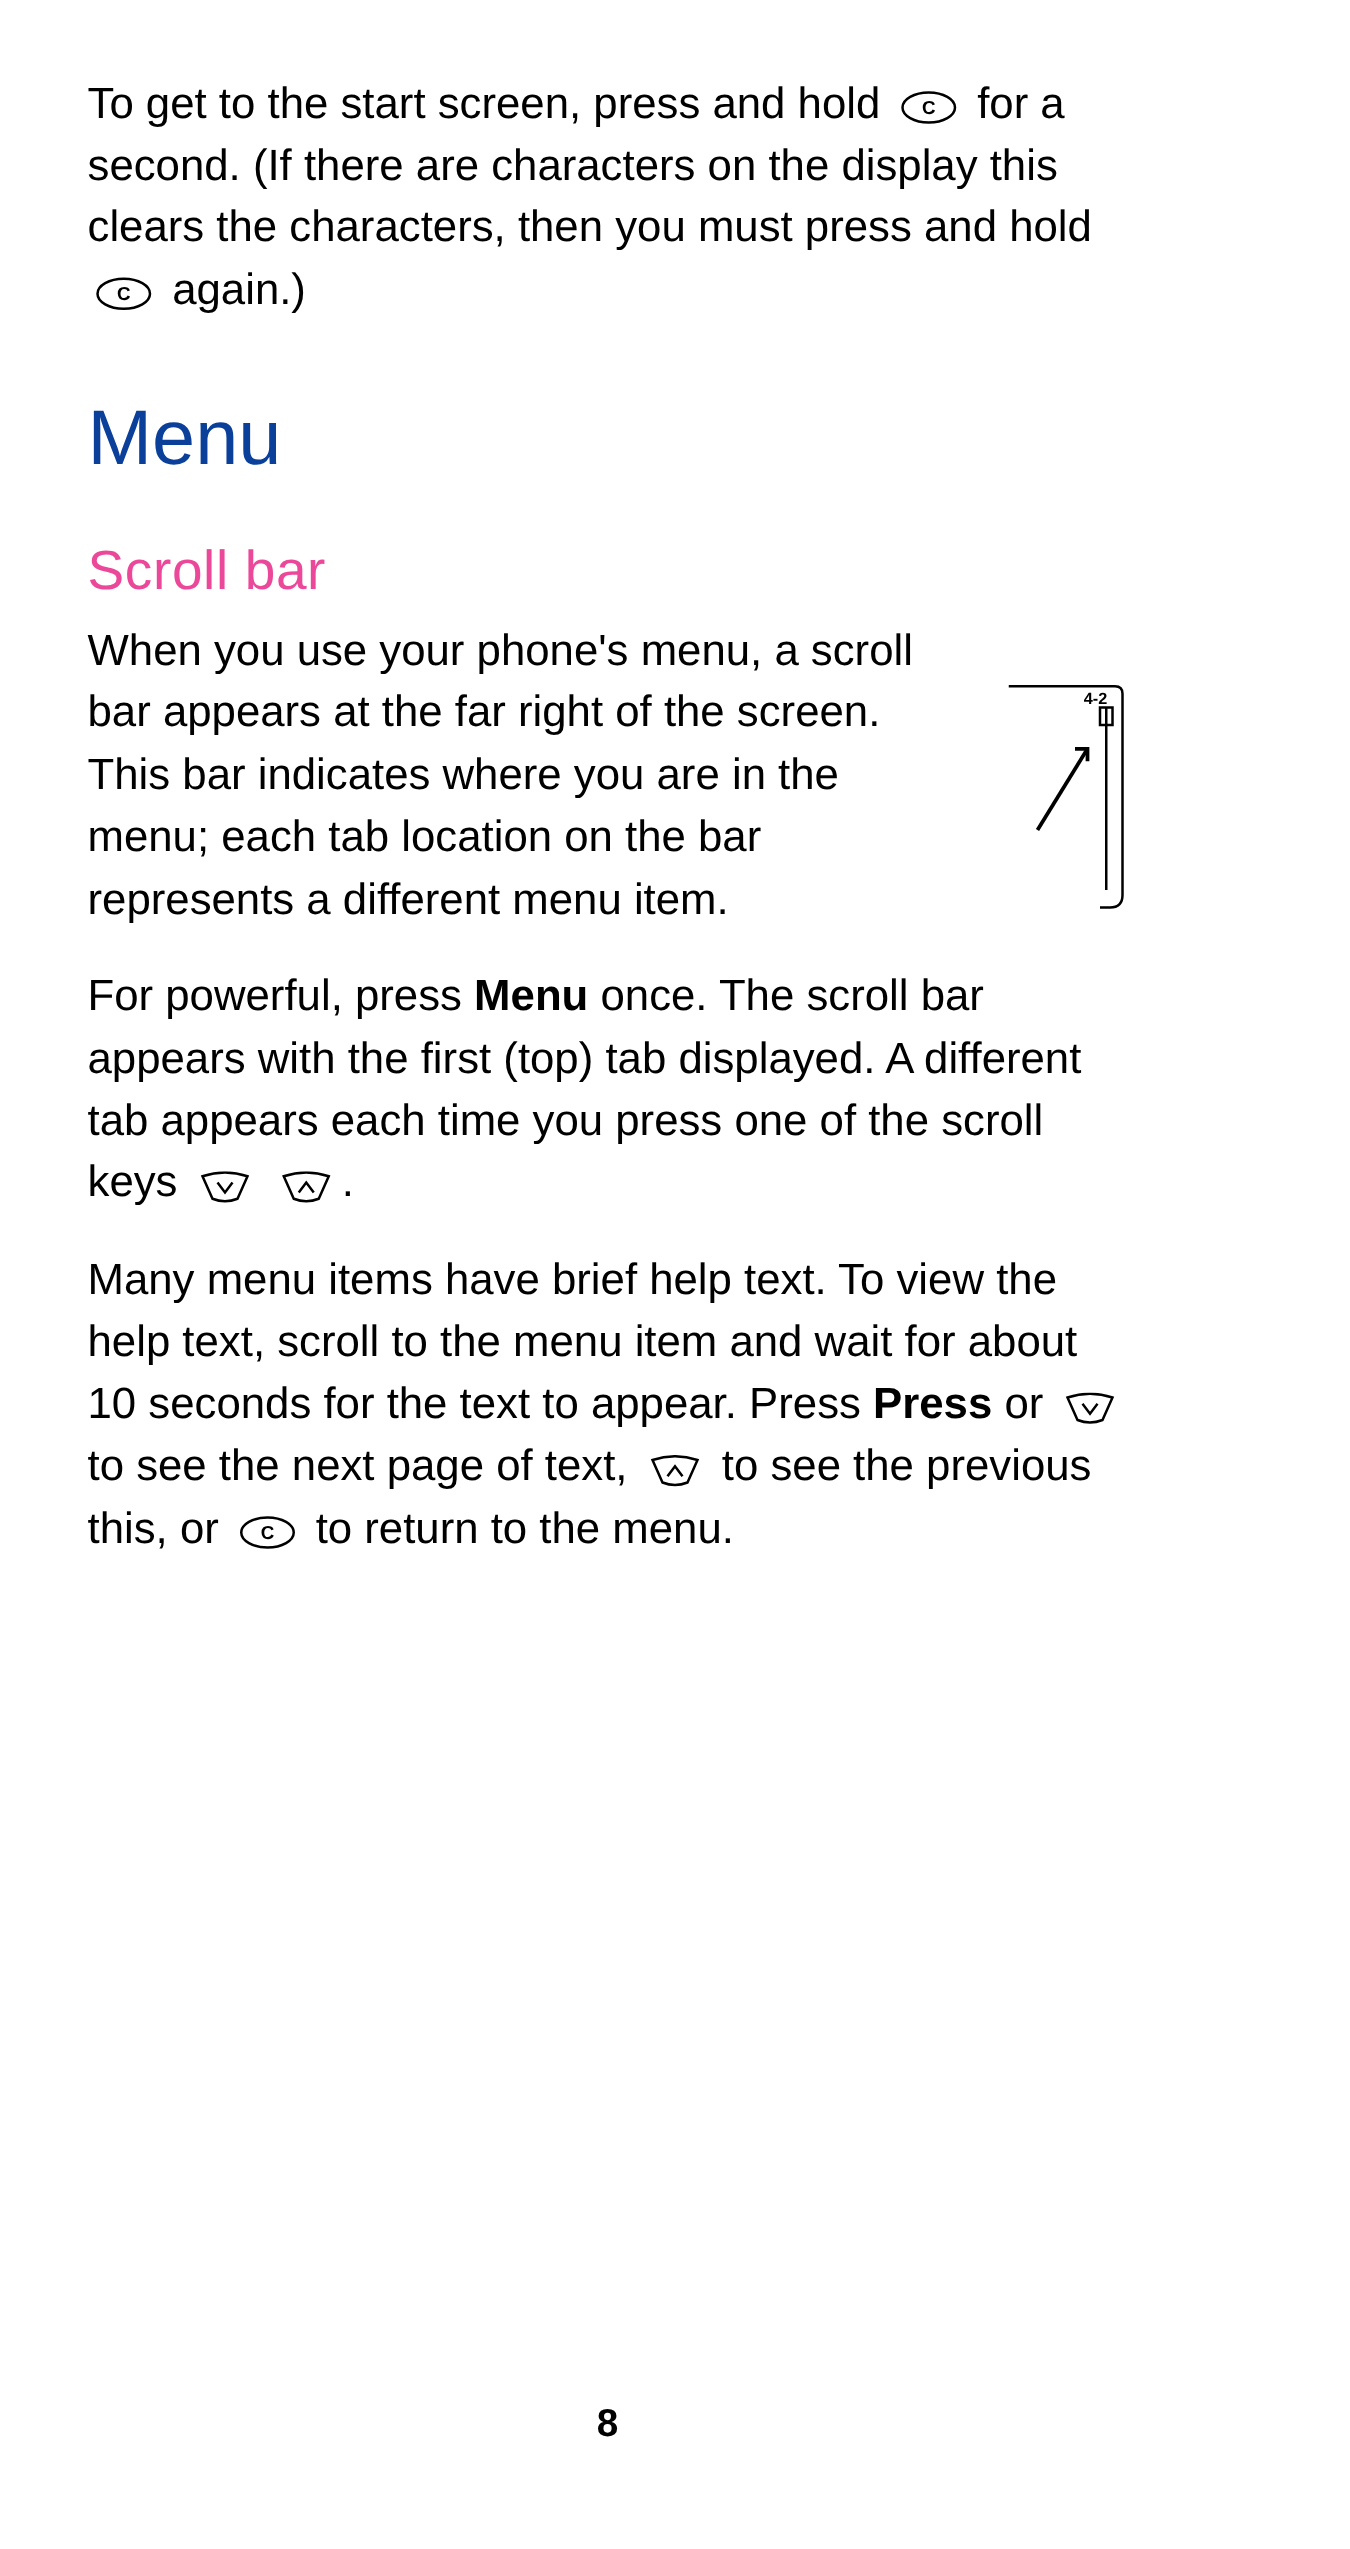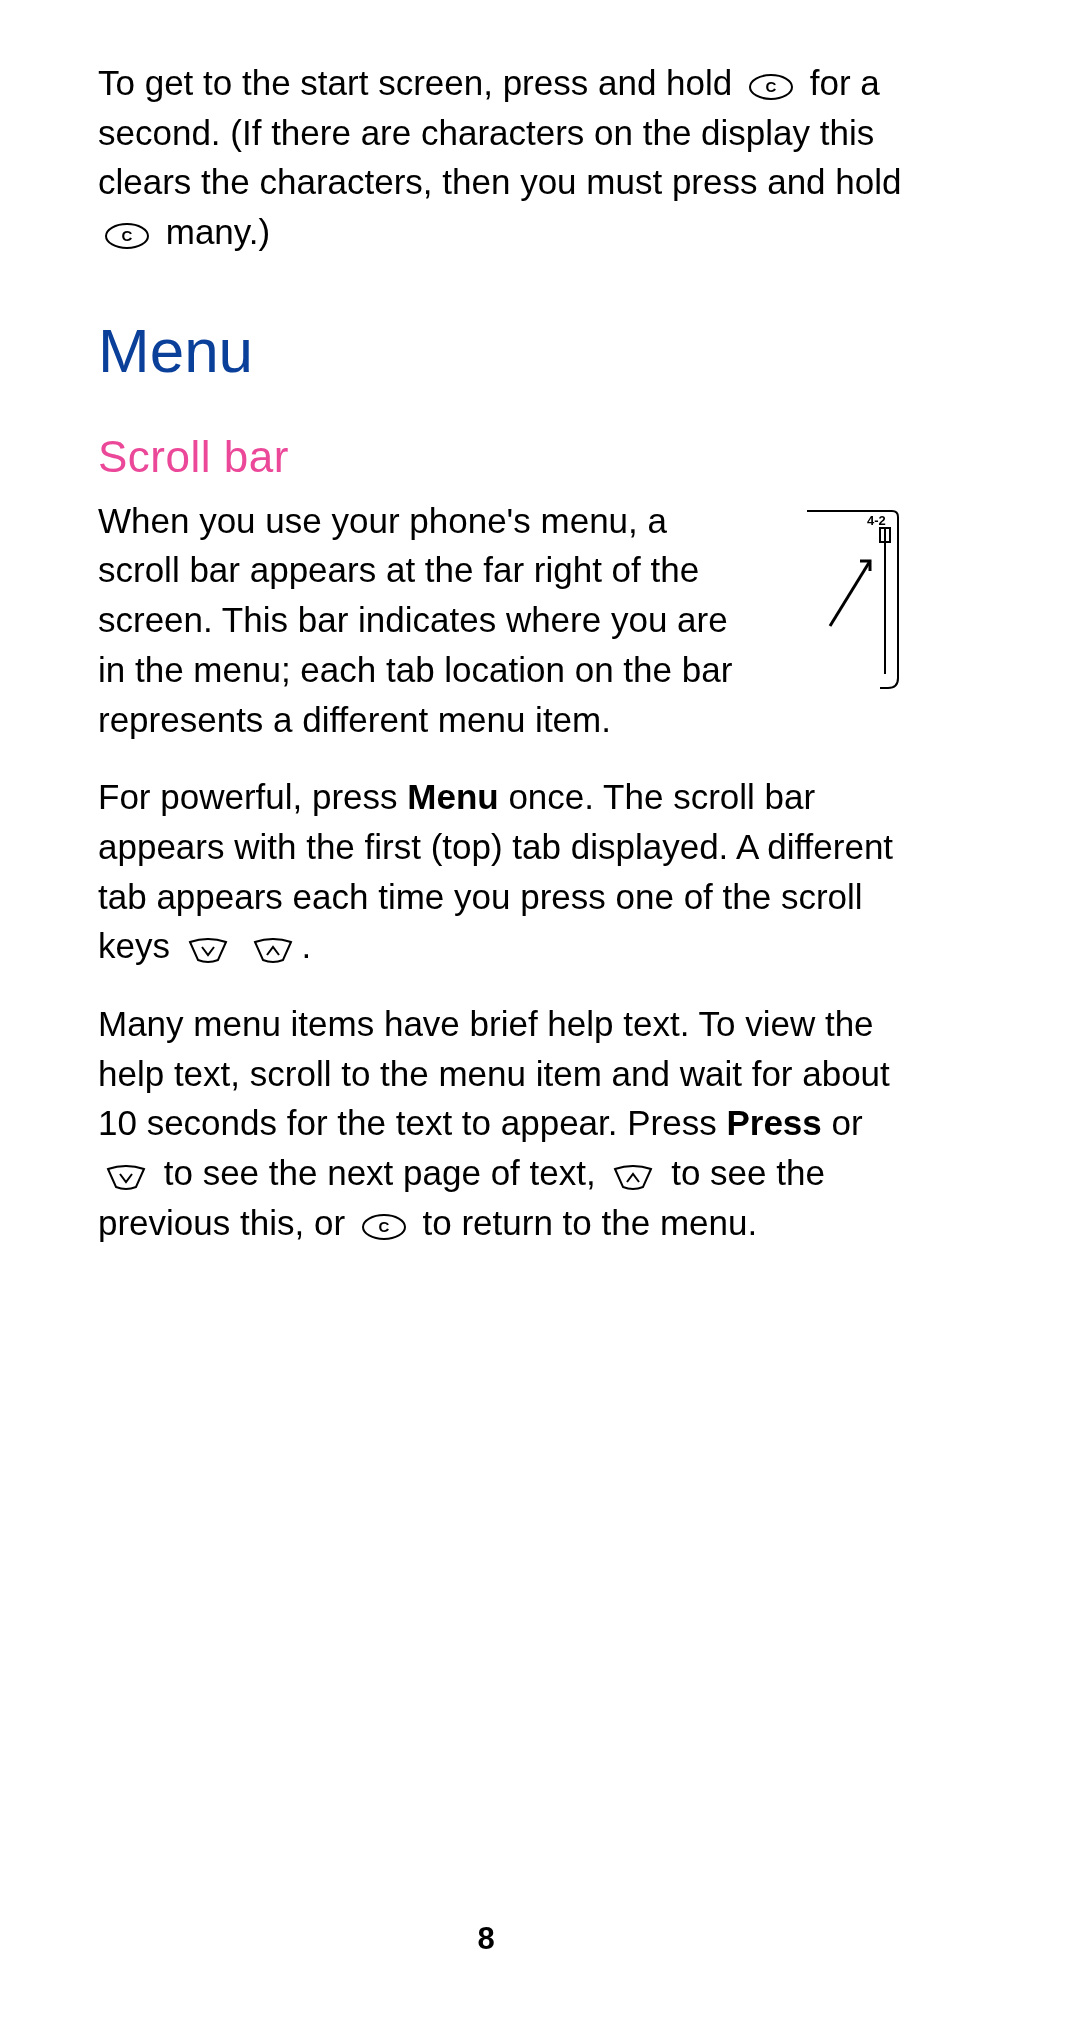--- a/index.html
+++ b/index.html
@@ -7,21 +7,21 @@
     padding: 0;
     background: #ffffff;
     width: 1080px;
     font-family: "Segoe UI", "Helvetica Neue", Arial, sans-serif;
     color: #000;
   }
   .page {
     box-sizing: border-box;
     width: 972px;
     min-height: 2039px;
-    padding: 58px 70px 40px 98px;
+    padding: 58px 70px 40px 70px;
     position: relative;
   }
   .para {
     font-size: 35px;
     line-height: 1.42;
     margin: 0 0 28px 0;
     font-weight: 400;
   }
   .h1 {
     font-size: 62px;
@@ -32,21 +32,21 @@
   .h2 {
     font-size: 44px;
     font-weight: 500;
     color: #ec4899;
     margin: 46px 0 14px 0;
     letter-spacing: 0.5px;
   }
   .bold { font-weight: 700; }
   .scroll-row {
     display: flex;
-    align-items: flex-start;
+    align-items: center;
     gap: 34px;
   }
   .scroll-row .para { flex: 1; margin-top:0; }
   .scroll-figure {
     flex: 0 0 auto;
     margin-top: 10px;
   }
   .page-num {
     position: absolute;
     bottom: 82px;
@@ -77,21 +77,21 @@
         <text x="23" y="19" text-anchor="middle" font-size="15" font-family="Arial" font-weight="700">C</text>
       </svg>
     </span>
     <span> for a second. (If there are characters on the display this clears the characters, then you must press and hold </span>
     <span class="c-key inline-svg">
       <svg width="46" height="28" viewBox="0 0 46 28">
         <ellipse cx="23" cy="14" rx="21" ry="12" fill="none" stroke="#000" stroke-width="2"></ellipse>
         <text x="23" y="19" text-anchor="middle" font-size="15" font-family="Arial" font-weight="700">C</text>
       </svg>
     </span>
-    <span> many.)</span>
+    <span> again.)</span>
   </p>
 
   <h1 class="h1">Menu</h1>
 
   <h2 class="h2">Scroll bar</h2>
 
   <div class="scroll-row">
     <p class="para">When you use your phone's menu, a scroll bar appears at the far right of the screen. This bar indicates where you are in the menu; each tab location on the bar represents a different menu item.</p>
     <div class="scroll-figure">
       <svg width="110" height="190" viewBox="0 0 110 190">

